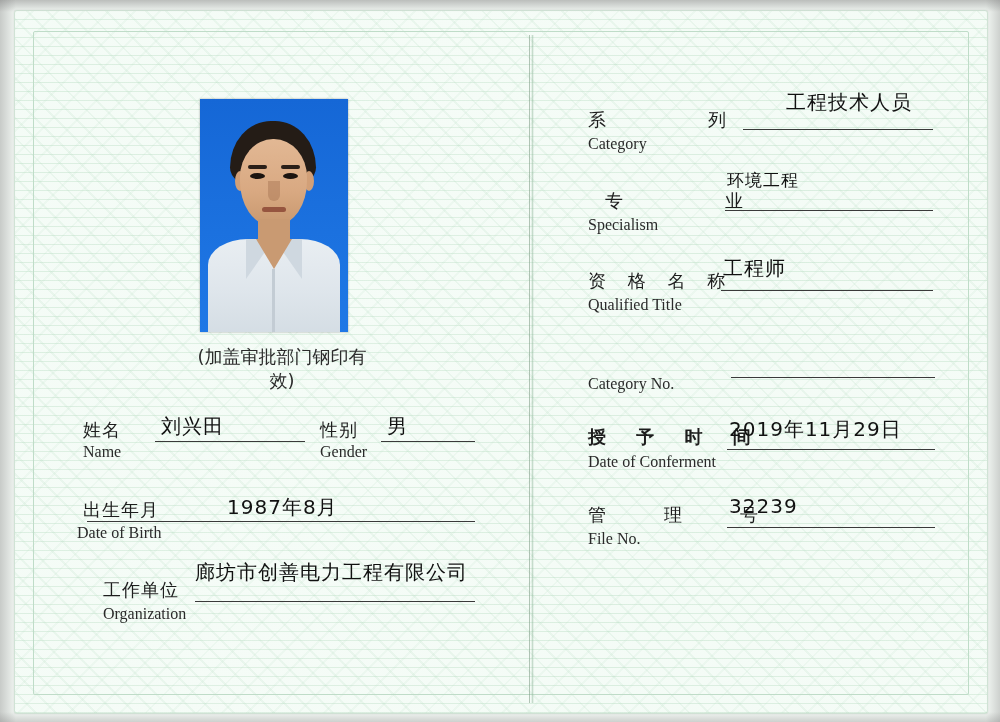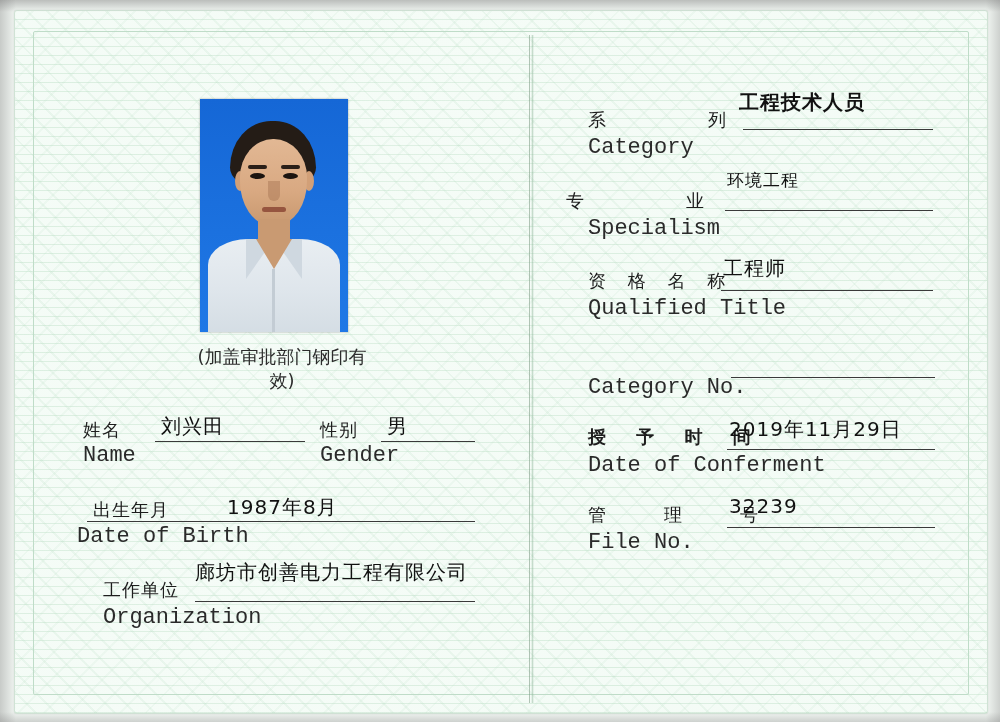--- a/index.html
+++ b/index.html
@@ -245,22 +245,22 @@
   .label-cn {
     position: absolute;
     font-family: "DejaVu Sans", sans-serif;
     font-size: 18px;
     color: #1d1d1d;
     letter-spacing: 1px;
     white-space: nowrap;
   }
   .label-en {
     position: absolute;
-    font-family: Liberation Mono, monospace;
-    font-size: 22px;
+    font-family: Liberation Serif, serif;
+    font-size: 16px;
     color: #2a2a2a;
     white-space: nowrap;
   }
   .value {
     position: absolute;
     font-family: "DejaVu Sans", sans-serif;
     font-size: 20px;
     color: #111111;
     white-space: nowrap;
     letter-spacing: 1px;
@@ -317,36 +317,36 @@
     <div class="label-cn" style="left:68px; top:407px;">姓名</div>
     <div class="label-en" style="left:68px; top:432px;">Name</div>
     <div class="value" style="left:146px; top:402px;">刘兴田</div>
     <div class="rule" style="left:140px; top:430px; width:150px;"></div>
 
     <div class="label-cn" style="left:305px; top:407px;">性别</div>
     <div class="label-en" style="left:305px; top:432px;">Gender</div>
     <div class="value" style="left:372px; top:402px;">男</div>
     <div class="rule" style="left:366px; top:430px; width:94px;"></div>
 
-    <div class="label-cn" style="left:78px; top:487px;">出生年月</div>
+    <div class="label-cn" style="left:68px; top:487px;">出生年月</div>
     <div class="label-en" style="left:62px; top:513px;">Date of Birth</div>
     <div class="value" style="left:212px; top:483px;">1987年8月</div>
     <div class="rule" style="left:72px; top:510px; width:388px;"></div>
 
     <div class="label-cn" style="left:88px; top:567px;">工作单位</div>
     <div class="label-en" style="left:88px; top:594px;">Organization</div>
     <div class="value" style="left:180px; top:548px;">廊坊市创善电力工程有限公司</div>
     <div class="rule" style="left:180px; top:590px; width:280px;"></div>
 
     <div class="label-cn" style="left:573px; top:97px; letter-spacing:22px;">系　　列</div>
     <div class="label-en" style="left:573px; top:124px;">Category</div>
-    <div class="value" style="left:724px; top:78px;font-weight:bold;">工程技术人员</div>
+    <div class="value" style="left:771px; top:78px;">工程技术人员</div>
     <div class="rule" style="left:728px; top:118px; width:190px;"></div>
 
-    <div class="label-cn" style="left:551px; top:178px; letter-spacing:22px;">专　　业</div>
+    <div class="label-cn" style="left:590px; top:178px; letter-spacing:22px;">专　　业</div>
     <div class="label-en" style="left:573px; top:205px;">Specialism</div>
     <div class="value small" style="left:712px; top:158px;">环境工程</div>
     <div class="rule" style="left:710px; top:199px; width:208px;"></div>
 
     <div class="label-cn" style="left:573px; top:258px; letter-spacing:8px;">资 格 名 称</div>
     <div class="label-en" style="left:573px; top:285px;">Qualified Title</div>
     <div class="value" style="left:708px; top:244px;">工程师</div>
     <div class="rule" style="left:706px; top:279px; width:212px;"></div>
 
     <div class="label-en" style="left:573px; top:364px;">Category No.</div>

